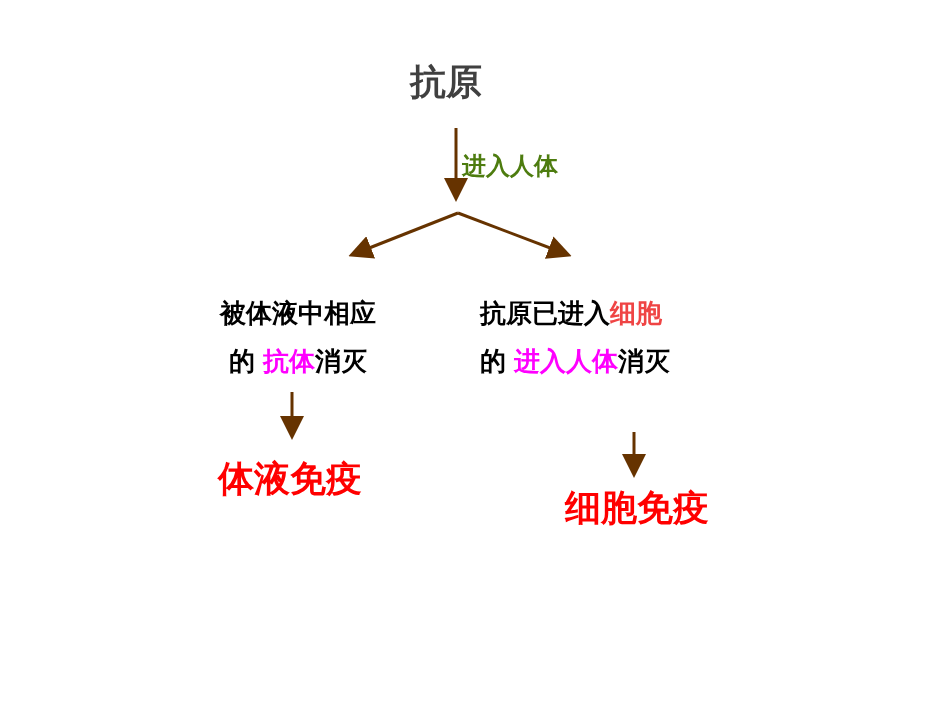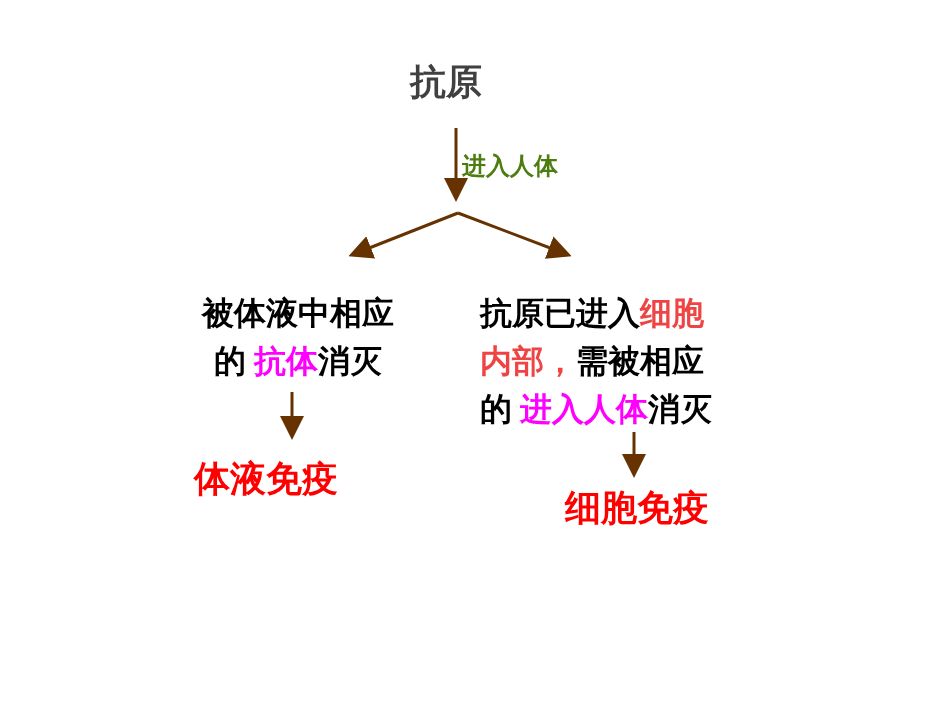--- a/index.html
+++ b/index.html
@@ -1,27 +1,27 @@
 <!DOCTYPE html>
 <html><head>
 <meta charset="utf-8">
 <style>
   html, body { margin:0; padding:0; background:#ffffff; }
   body { width:950px; height:713px; position:relative; overflow:hidden;
          font-family:"DejaVu Sans","Liberation Sans",sans-serif; font-weight:bold; }
   .txt { position:absolute; white-space:nowrap; }
   .title { left:410px; top:58px; font-size:36px; color:#404040; }
   .edge-label { left:462px; top:150px; font-size:24px; color:#4d7c0f; }
-  .box { position:absolute; font-size:32px; line-height:48px; color:#000; white-space:nowrap; }
+  .box { position:absolute; font-size:26px; line-height:48px; color:#000; white-space:nowrap; }
   .left-box { left:168px; top:289px; width:260px; text-align:center; }
   .right-box { left:480px; top:289px; }
   .hl-pink { color:#ff00ff;margin-left:8px; }
   .hl-red { color:#ef4444; }
   .result { position:absolute; font-size:36px; color:#ff0000; white-space:nowrap; }
-  .left-result { left:194px; top:455px; }
+  .left-result { left:218px; top:455px; }
   .right-result { left:534px; top:484px;margin-left:31px; }
   svg.arrows { position:absolute; left:0; top:0; }
 </style>
 </head>
 <body>
 
 <svg class="arrows" width="950" height="713">
   <defs>
     <marker id="ah" markerWidth="8" markerHeight="8" refX="6" refY="4" orient="auto" markerUnits="strokeWidth">
       <path d="M0,0 L8,4 L0,8 z" fill="#663300"></path>
@@ -37,18 +37,17 @@
 <div class="txt title">抗原</div>
 <div class="txt edge-label">进入人体</div>
 
 <div class="box left-box">
   <div>被体液中相应</div>
   <div><span>的</span><span class="hl-pink">抗体</span><span>消灭</span></div>
 </div>
 
 <div class="box right-box">
   <div><span>抗原已进入</span><span class="hl-red">细胞</span></div>
-  <div><span class="hl-red">内部，</span><span>需被相应</span></div>
   <div><span>的</span><span class="hl-pink">进入人体</span><span>消灭</span></div>
 </div>
 
 <div class="result left-result">体液免疫</div>
 <div class="result right-result">细胞免疫</div>
 
 </body></html>

